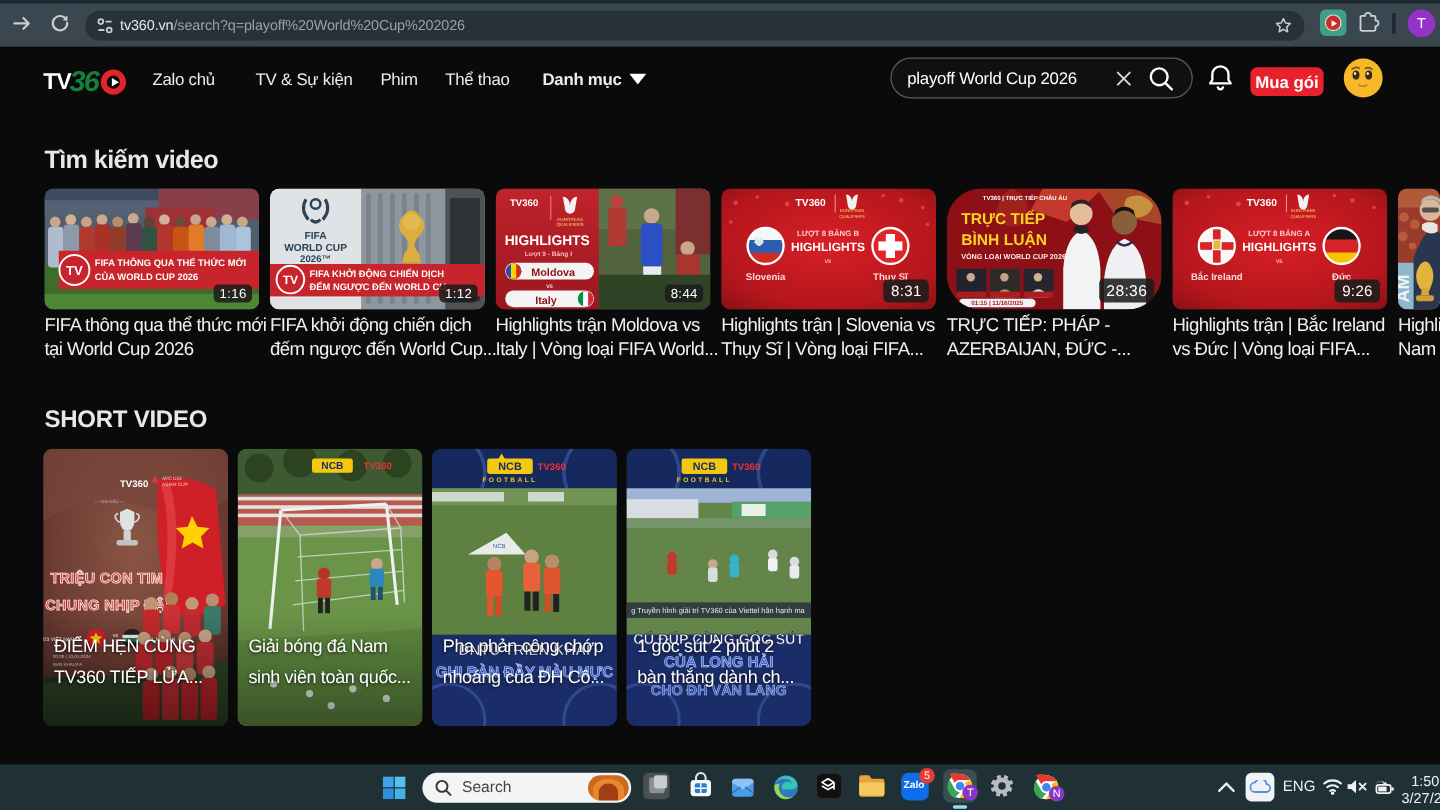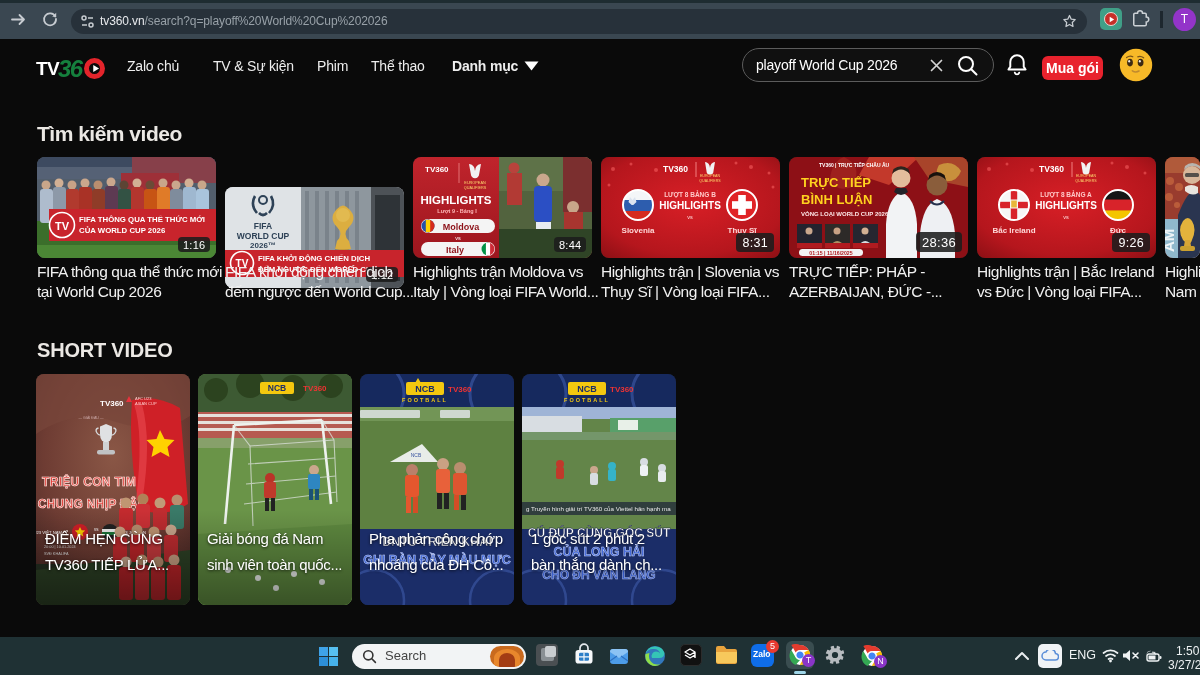--- a/index.html
+++ b/index.html
@@ -159,21 +159,21 @@
       <rect x="12" y="52" width="167" height="32" fill="#c8242c"></rect>
       <circle cx="25" cy="68" r="12.5" fill="#c8242c" stroke="#fff" stroke-width="1.6"></circle>
       <text x="25" y="72.5" font-size="11" font-weight="bold" fill="#fff" text-anchor="middle" font-family="Liberation Sans">TV</text>
       <text x="42" y="65" font-size="7.8" font-weight="bold" fill="#fff" font-family="Liberation Sans">FIFA THÔNG QUA THỂ THỨC MỚI</text>
       <text x="42" y="76" font-size="7.8" font-weight="bold" fill="#fff" font-family="Liberation Sans">CỦA WORLD CUP 2026</text>
     </svg>
     <span class="dur">1:16</span>
   </div>
   <div class="title" style="left:37px; top:262px;">FIFA thông qua thể thức mới<br>tại World Cup 2026</div>
 
-  <div class="card" style="left:225px; top:157px;margin-top:30px;">
+  <div class="card" style="left:225px; top:157px;">
     <svg width="179" height="101" viewBox="0 0 179 101">
       <rect width="179" height="101" fill="#b9bfc4"></rect>
       <rect x="0" y="0" width="76" height="101" fill="#dfe3e6"></rect>
       <rect x="76" y="0" width="70" height="101" fill="#8e979e"></rect>
       <g fill="#7a838b">
           <rect x="80" y="4" width="4" height="92"></rect>
           <rect x="90" y="4" width="4" height="92"></rect>
           <rect x="100" y="4" width="4" height="92"></rect>
           <rect x="110" y="4" width="4" height="92"></rect>
           <rect x="120" y="4" width="4" height="92"></rect>
@@ -293,21 +293,21 @@
         <rect x="137.2" y="38" width="7.6" height="20" fill="#fff"></rect>
         <rect x="131" y="44.2" width="20" height="7.6" fill="#fff"></rect>
         <circle cx="141" cy="48" r="15" fill="none" stroke="#fff" stroke-width="2"></circle>
       </g>
       <text x="141" y="76" font-size="8" font-weight="bold" fill="#ffd7d7" text-anchor="middle" font-family="Liberation Sans">Thụy Sĩ</text>
     </svg>
     <span class="dur" style="font-size:12.5px; padding:2.5px 6px;">8:31</span>
   </div>
   <div class="title" style="left:601px; top:262px;">Highlights trận | Slovenia vs<br>Thụy Sĩ | Vòng loại FIFA...</div>
 
-  <div class="card" style="left:789px; top:157px;">
+  <div class="card" style="left:789px; top:157px;border-radius:29px;">
     <svg width="179" height="101" viewBox="0 0 179 101">
       <rect width="179" height="101" fill="#8d1016"></rect>
       <path d="M80 0 L130 0 L100 28 L70 18 Z" fill="#c3392b"></path>
       <path d="M125 0 L179 0 L179 30 L140 22 Z" fill="#a8442a"></path>
       <path d="M150 8 q14 -6 22 6 q-4 12 -18 10 q-10 -6 -4 -16z" fill="#c8903c"></path>
       <path d="M55 0 q20 10 8 30 q-16 6 -22 -8 q2 -18 14 -22z" fill="#a32520" opacity="0.8"></path>
       <text x="30" y="10" font-size="5" font-weight="bold" fill="#fff" font-family="Liberation Sans">TV360 | TRỰC TIẾP CHÂU ÂU</text>
       <text x="12" y="30" font-size="13" font-weight="bold" fill="#ffd21f" font-family="Liberation Sans">TRỰC TIẾP</text>
       <text x="12" y="47" font-size="13" font-weight="bold" fill="#ffd21f" font-family="Liberation Sans">BÌNH LUẬN</text>
       <text x="12" y="59" font-size="6" font-weight="bold" fill="#ffe9e9" font-family="Liberation Sans">VÒNG LOẠI WORLD CUP 2026</text>

